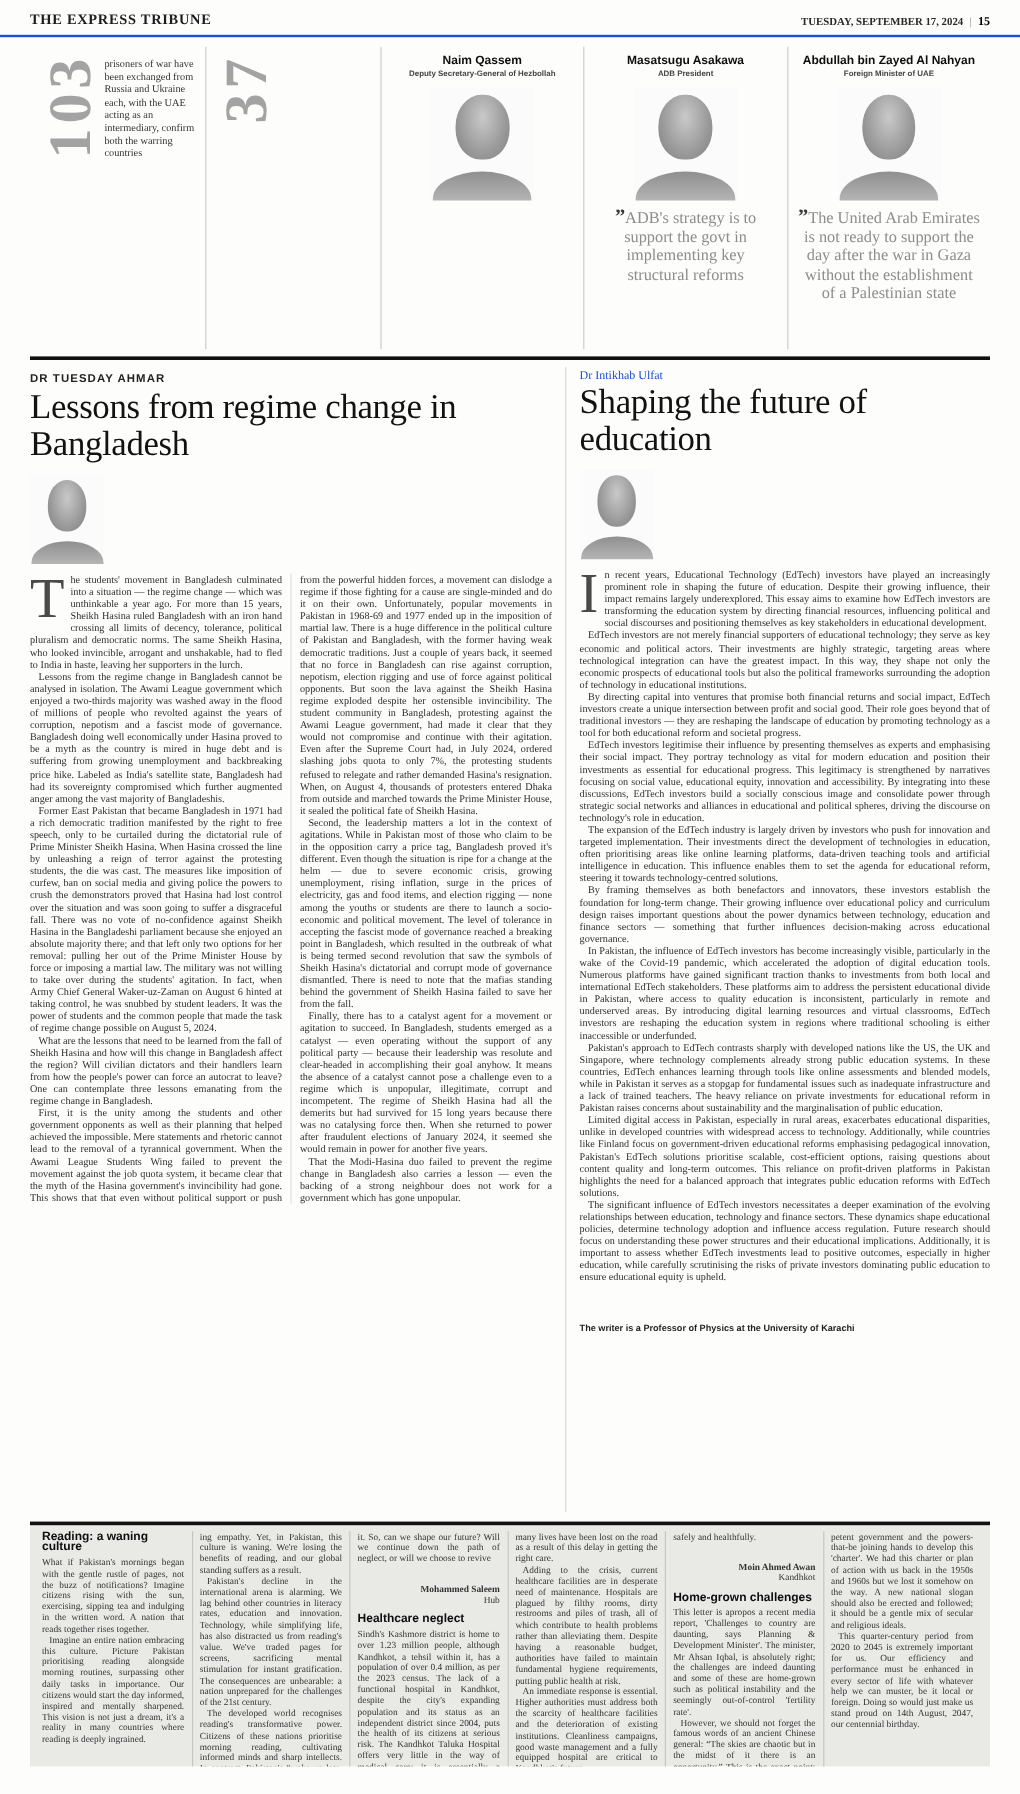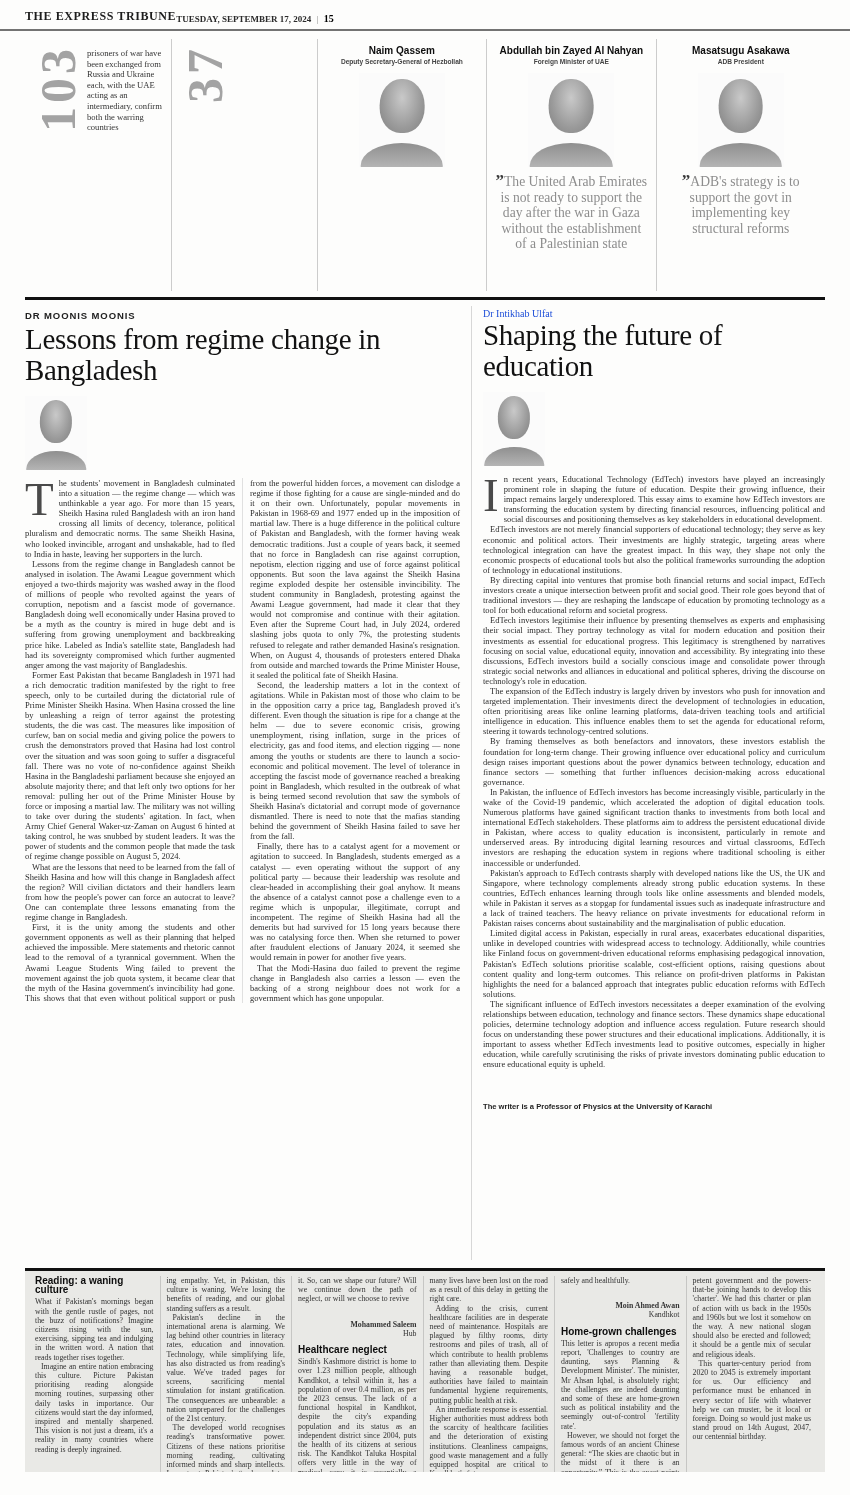--- a/index.html
+++ b/index.html
@@ -1,21 +1,21 @@
 <!DOCTYPE html>
 <html><head>
 <meta charset="utf-8">
 <style>
   html,body { margin:0; padding:0; background:#ffffff; }
   .page { width:850px; height:1495px; background:#fdfdfc; position:relative; overflow:hidden;
           font-family:"Liberation Serif", serif; color:#2b2b2b; box-sizing:border-box; }
 
   
-  .masthead { display:flex; align-items:flex-end;
-              padding:9px 25px 5px; border-bottom:2px solid #737373; }
+  .masthead { display:flex; justify-content:space-between; align-items:flex-end;
+              padding:9px 25px 5px; border-bottom:2px solid #1d4ed8; }
   .m-name { font-weight:bold; font-size:12px; letter-spacing:.6px; color:#1d1d1d; }
   .m-right { font-size:9px; font-weight:bold; color:#2a2a2a; }
   .m-right .sep { color:#888; font-weight:normal; margin:0 3px; }
   .m-right .pg { font-size:10px; color:#000; }
 
   
   .topband { display:flex; margin:8px 25px 0; height:252px; }
   .cell { box-sizing:border-box; padding:6px 8px 0; }
   .cell + .cell { border-left:1px solid #cccccc; }
   .stat { display:flex; gap:4px; width:18.5%; }
@@ -109,39 +109,39 @@
       </div>
     </div>
 
     <div class="cell quote">
       <div class="q-name">Naim Qassem</div>
       <div class="q-title">Deputy Secretary-General of Hezbollah</div>
       <div class="q-photo portrait"></div>
     </div>
 
     <div class="cell quote">
+      <div class="q-name">Masatsugu Asakawa</div>
+      <div class="q-title">ADB President</div>
+      <div class="q-photo portrait"></div>
+      <div class="q-text"><span class="q-mark">”</span><span>ADB's strategy is to support the govt in implementing key structural reforms</span></div>
+    </div>
+
+    <div class="cell quote">
       <div class="q-name">Abdullah bin Zayed Al Nahyan</div>
       <div class="q-title">Foreign Minister of UAE</div>
       <div class="q-photo portrait"></div>
       <div class="q-text"><span class="q-mark">”</span><span>The United Arab Emirates is not ready to support the day after the war in Gaza without the establishment of a Palestinian state</span></div>
     </div>
 
-    <div class="cell quote">
-      <div class="q-name">Masatsugu Asakawa</div>
-      <div class="q-title">ADB President</div>
-      <div class="q-photo portrait"></div>
-      <div class="q-text"><span class="q-mark">”</span><span>ADB's strategy is to support the govt in implementing key structural reforms</span></div>
-    </div>
-
   </section>
 
   <section class="articles">
 
     <article class="article article-left">
-      <div class="byline-caps">DR MOONIS MOONIS</div>
+      <div class="byline-caps">DR TUESDAY AHMAR</div>
       <h1 class="headline" style="margin:0;">Lessons from regime change in Bangladesh</h1>
       <div class="a-photo portrait"></div>
       <div class="art-body cols2">
         <span class="dropcap">T</span>
       <p>he students' movement in Bangladesh culminated into a situation — the regime change — which was unthinkable a year ago. For more than 15 years, Sheikh Hasina ruled Bangladesh with an iron hand crossing all limits of decency, tolerance, political pluralism and democratic norms. The same Sheikh Hasina, who looked invincible, arrogant and unshakable, had to fled to India in haste, leaving her supporters in the lurch.</p>
           <p>Lessons from the regime change in Bangladesh cannot be analysed in isolation. The Awami League government which enjoyed a two-thirds majority was washed away in the flood of millions of people who revolted against the years of corruption, nepotism and a fascist mode of governance. Bangladesh doing well economically under Hasina proved to be a myth as the country is mired in huge debt and is suffering from growing unemployment and backbreaking price hike. Labeled as India's satellite state, Bangladesh had had its sovereignty compromised which further augmented anger among the vast majority of Bangladeshis.</p>
           <p>Former East Pakistan that became Bangladesh in 1971 had a rich democratic tradition manifested by the right to free speech, only to be curtailed during the dictatorial rule of Prime Minister Sheikh Hasina. When Hasina crossed the line by unleashing a reign of terror against the protesting students, the die was cast. The measures like imposition of curfew, ban on social media and giving police the powers to crush the demonstrators proved that Hasina had lost control over the situation and was soon going to suffer a disgraceful fall. There was no vote of no-confidence against Sheikh Hasina in the Bangladeshi parliament because she enjoyed an absolute majority there; and that left only two options for her removal: pulling her out of the Prime Minister House by force or imposing a martial law. The military was not willing to take over during the students' agitation. In fact, when Army Chief General Waker-uz-Zaman on August 6 hinted at taking control, he was snubbed by student leaders. It was the power of students and the common people that made the task of regime change possible on August 5, 2024.</p>
           <p>What are the lessons that need to be learned from the fall of Sheikh Hasina and how will this change in Bangladesh affect the region? Will civilian dictators and their handlers learn from how the people's power can force an autocrat to leave? One can contemplate three lessons emanating from the regime change in Bangladesh.</p>
           <p>First, it is the unity among the students and other government opponents as well as their planning that helped achieved the impossible. Mere statements and rhetoric cannot lead to the removal of a tyrannical government. When the Awami League Students Wing failed to prevent the movement against the job quota system, it became clear that the myth of the Hasina government's invincibility had gone. This shows that that even without political support or push from the powerful hidden forces, a movement can dislodge a regime if those fighting for a cause are single-minded and do it on their own. Unfortunately, popular movements in Pakistan in 1968-69 and 1977 ended up in the imposition of martial law. There is a huge difference in the political culture of Pakistan and Bangladesh, with the former having weak democratic traditions. Just a couple of years back, it seemed that no force in Bangladesh can rise against corruption, nepotism, election rigging and use of force against political opponents. But soon the lava against the Sheikh Hasina regime exploded despite her ostensible invincibility. The student community in Bangladesh, protesting against the Awami League government, had made it clear that they would not compromise and continue with their agitation. Even after the Supreme Court had, in July 2024, ordered slashing jobs quota to only 7%, the protesting students refused to relegate and rather demanded Hasina's resignation. When, on August 4, thousands of protesters entered Dhaka from outside and marched towards the Prime Minister House, it sealed the political fate of Sheikh Hasina.</p>
           <p>Second, the leadership matters a lot in the context of agitations. While in Pakistan most of those who claim to be in the opposition carry a price tag, Bangladesh proved it's different. Even though the situation is ripe for a change at the helm — due to severe economic crisis, growing unemployment, rising inflation, surge in the prices of electricity, gas and food items, and election rigging — none among the youths or students are there to launch a socio-economic and political movement. The level of tolerance in accepting the fascist mode of governance reached a breaking point in Bangladesh, which resulted in the outbreak of what is being termed second revolution that saw the symbols of Sheikh Hasina's dictatorial and corrupt mode of governance dismantled. There is need to note that the mafias standing behind the government of Sheikh Hasina failed to save her from the fall.</p>

